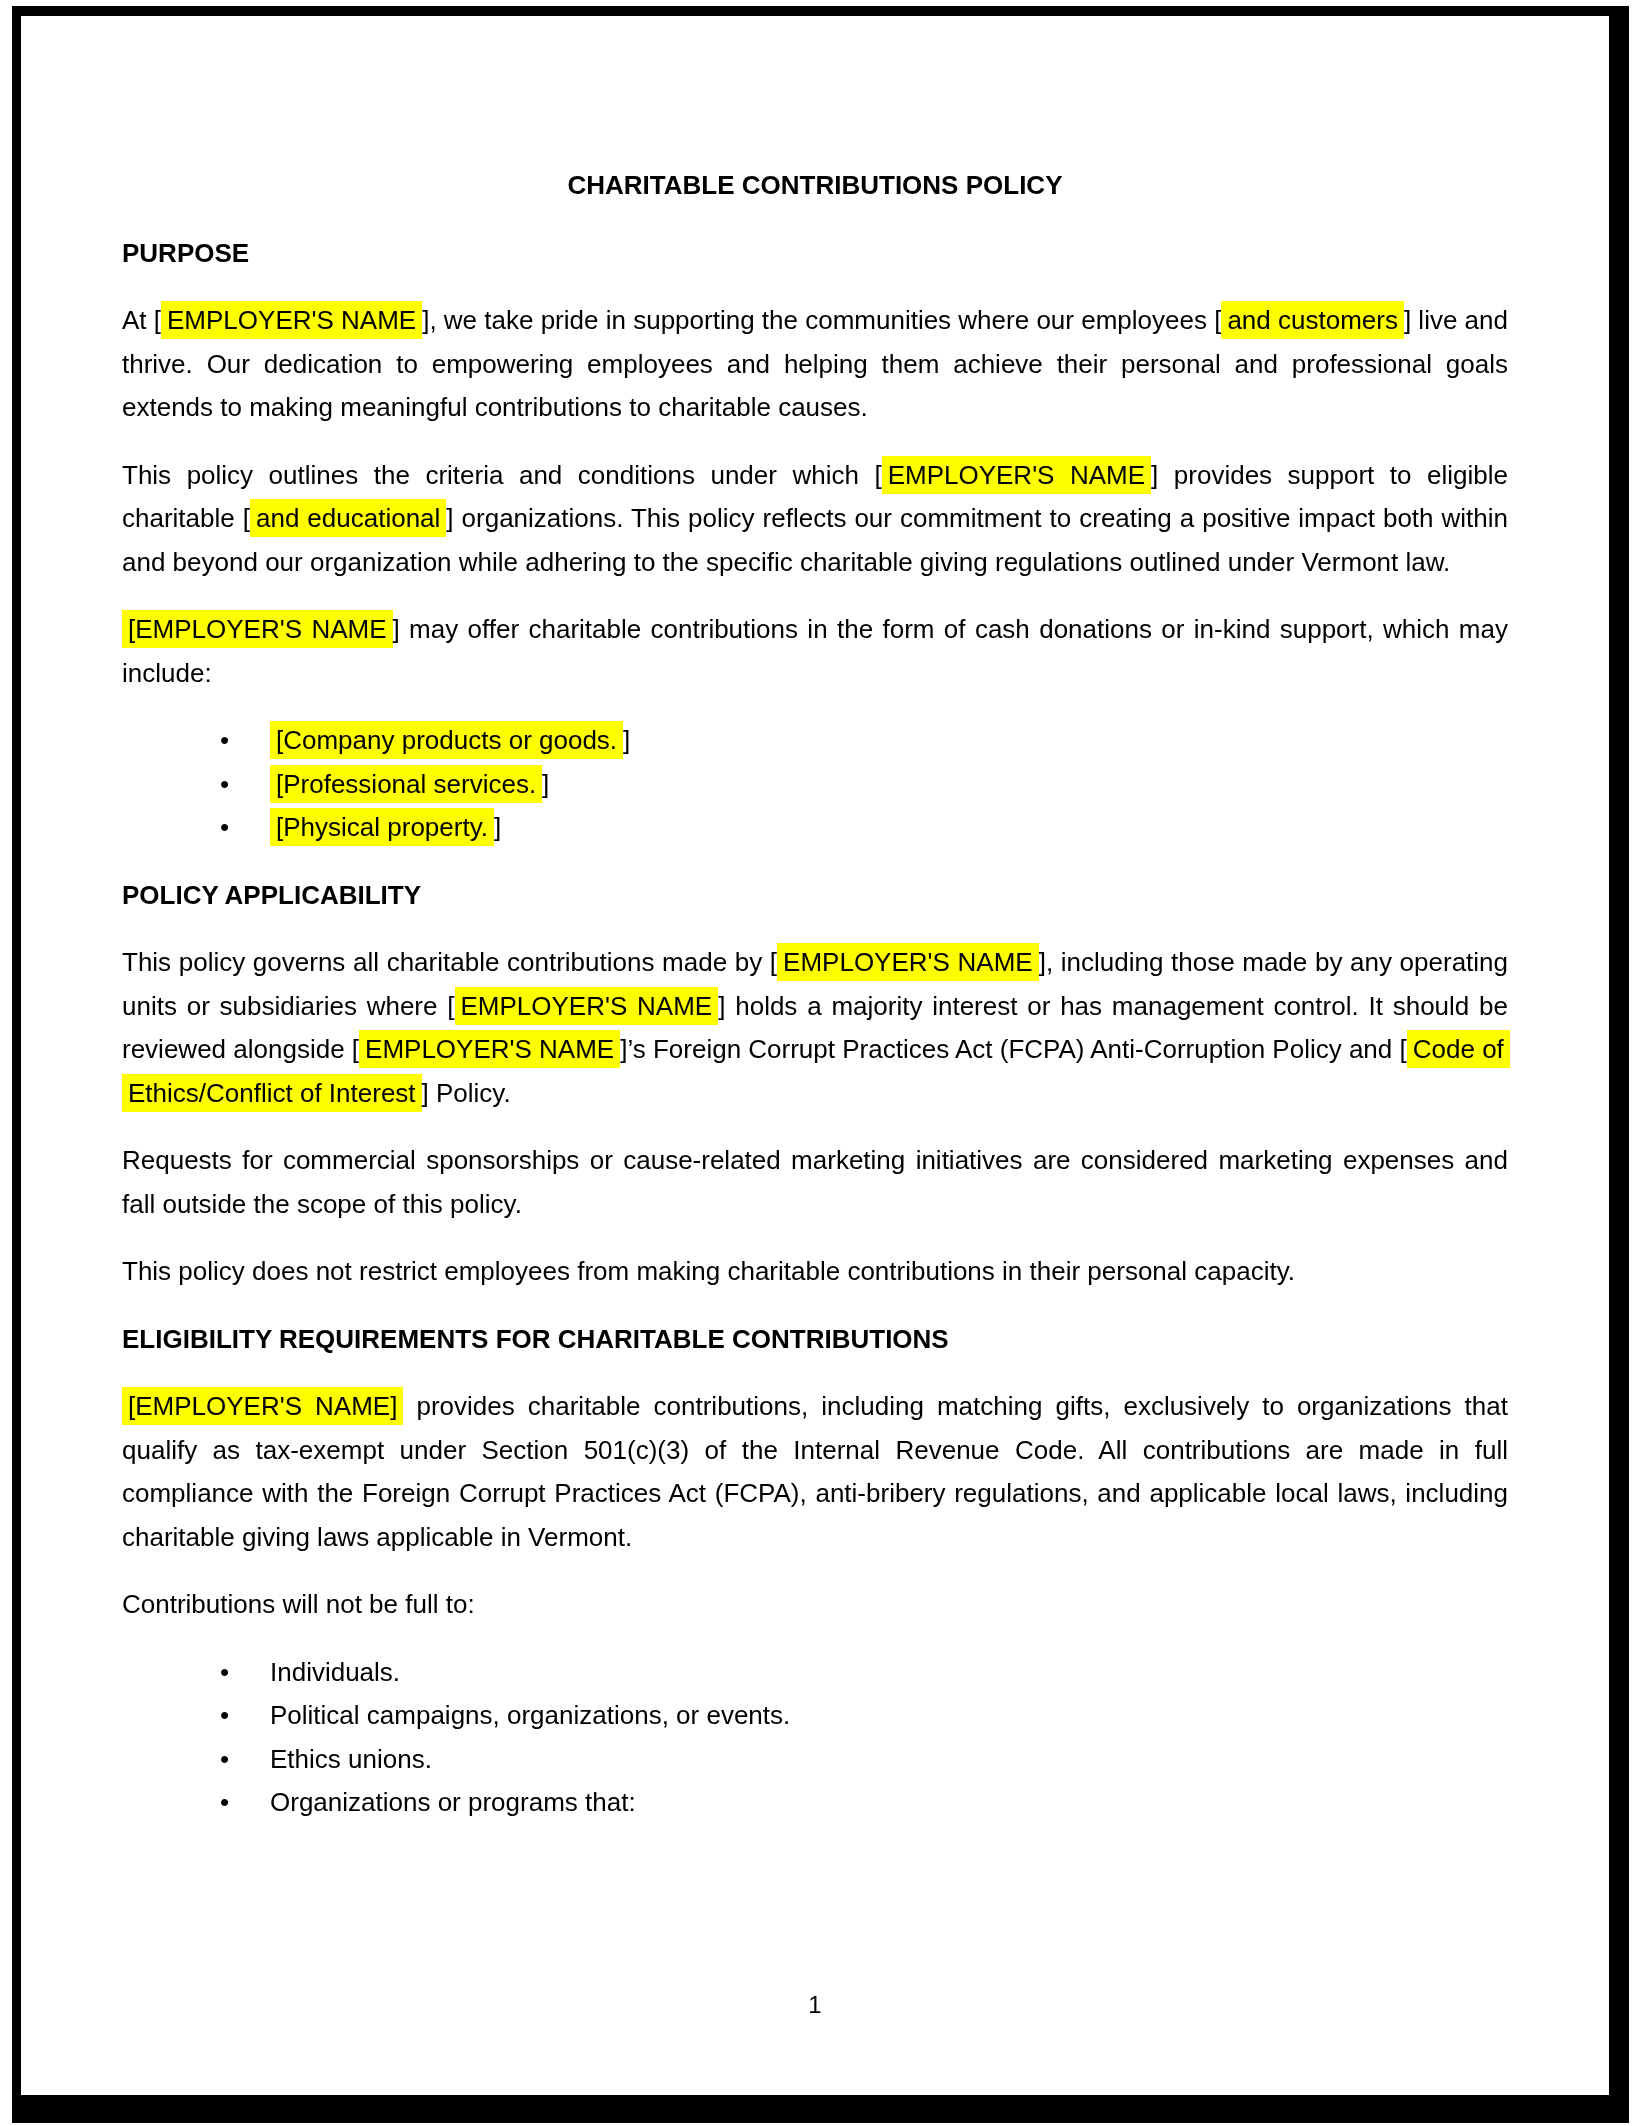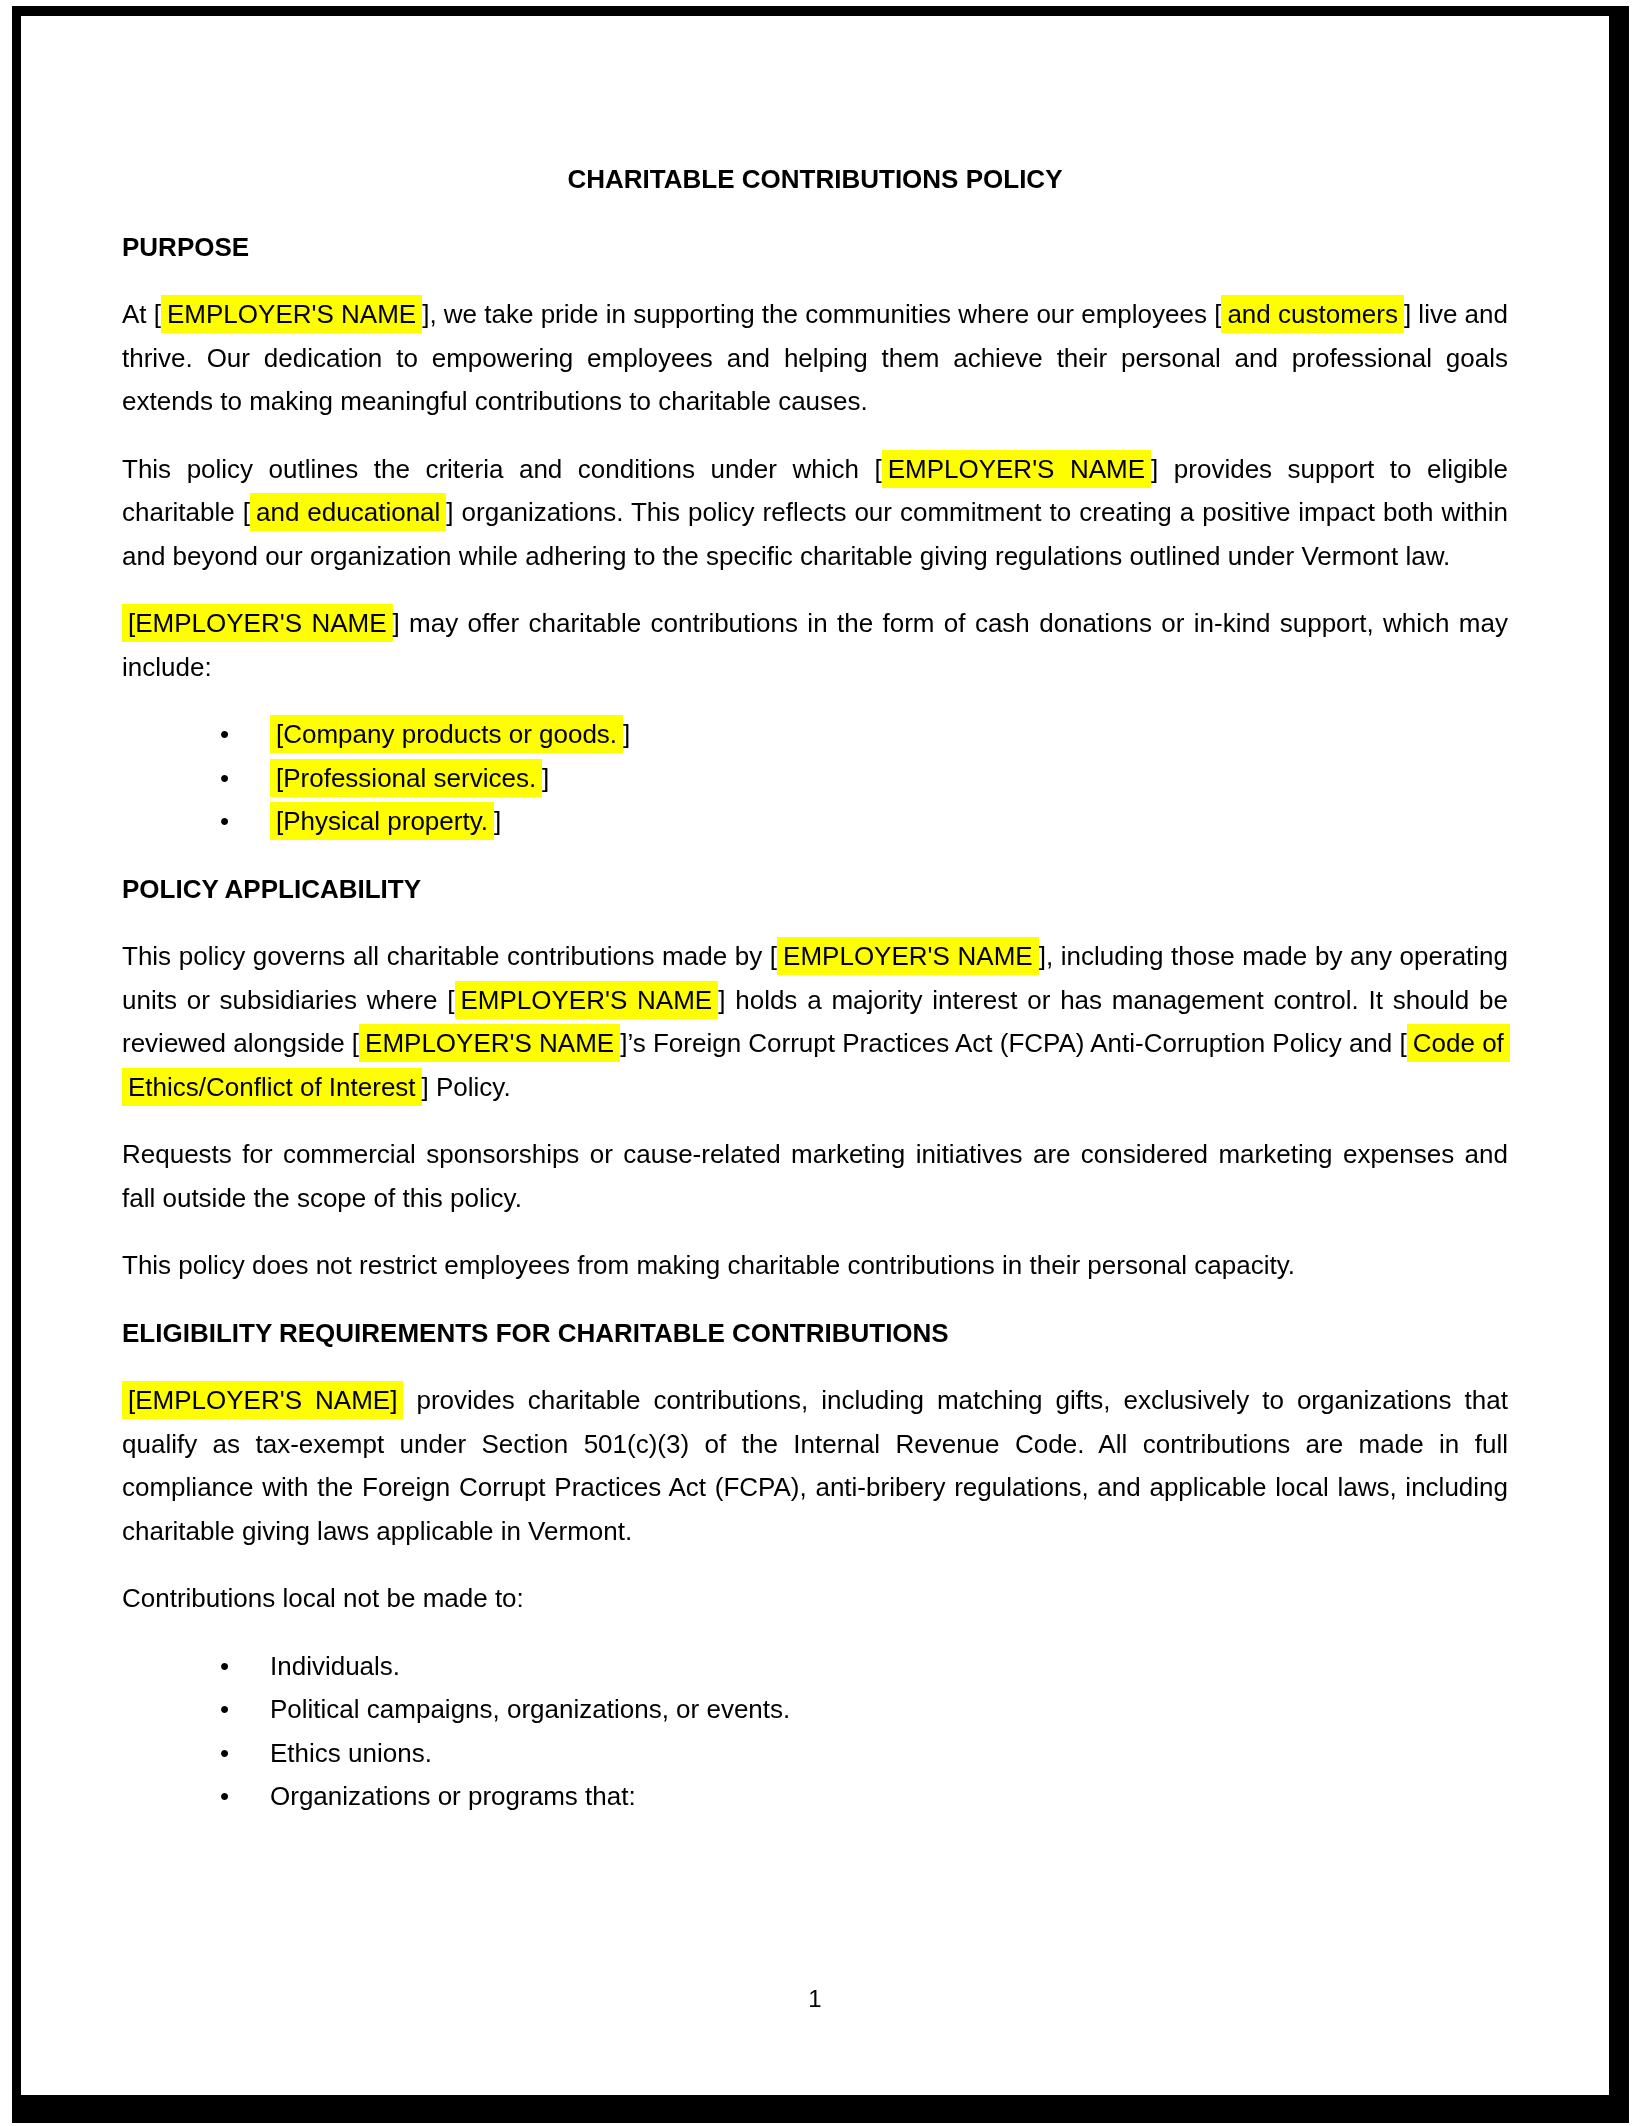--- a/index.html
+++ b/index.html
@@ -14,21 +14,21 @@
   .frame {
     position:absolute;
     top:6px; left:12px; right:4px; bottom:3px;
     border-style:solid;
     border-color:#000;
     border-width:10px 20px 28px 9px;
     pointer-events:none;
   }
   .content {
     position:absolute;
-    left:122px; top:0;
+    left:122px; top:6px;
     width:1386px;
     padding-top:158px;
     font-size:26px;
     line-height:43.5px;
   }
   h1, h2 { font-size:26px; margin:0 0 24px 0; font-weight:bold; }
   h1 { text-align:center; }
   p { margin:0 0 24px 0; text-align:justify; }
   ul { margin:0 0 24px 0; padding:0 0 0 148px; list-style:none; }
   li { position:relative; }
@@ -80,21 +80,21 @@
   <p><span>This policy governs all charitable contributions made by [</span><span class="hl">EMPLOYER'S NAME</span><span>], including those made by any operating units or subsidiaries where [</span><span class="hl">EMPLOYER'S NAME</span><span>] holds a majority interest or has management control. It should be reviewed alongside [</span><span class="hl">EMPLOYER'S NAME</span><span>]’s Foreign Corrupt Practices Act (FCPA) Anti-Corruption Policy and [</span><span class="hl">Code of Ethics/Conflict of Interest</span><span>] Policy.</span></p>
 
   <p><span>Requests for commercial sponsorships or cause-related marketing initiatives are considered marketing expenses and fall outside the scope of this policy.</span></p>
 
   <p><span>This policy does not restrict employees from making charitable contributions in their personal capacity.</span></p>
 
   <h2>ELIGIBILITY REQUIREMENTS FOR CHARITABLE CONTRIBUTIONS</h2>
 
   <p><span class="hl">[EMPLOYER'S NAME]</span><span> provides charitable contributions, including matching gifts, exclusively to organizations that qualify as tax-exempt under Section 501(c)(3) of the Internal Revenue Code. All contributions are made in full compliance with the Foreign Corrupt Practices Act (FCPA), anti-bribery regulations, and applicable local laws, including charitable giving laws applicable in Vermont.</span></p>
 
-  <p><span>Contributions local not be made to:</span></p>
+  <p><span>Contributions will not be full to:</span></p>
 
   <ul>
     <li>Individuals.</li>
     <li>Political campaigns, organizations, or events.</li>
     <li>Ethics unions.</li>
     <li>Organizations or programs that:</li>
   </ul>
 
   <div class="page-number">1</div>
 

